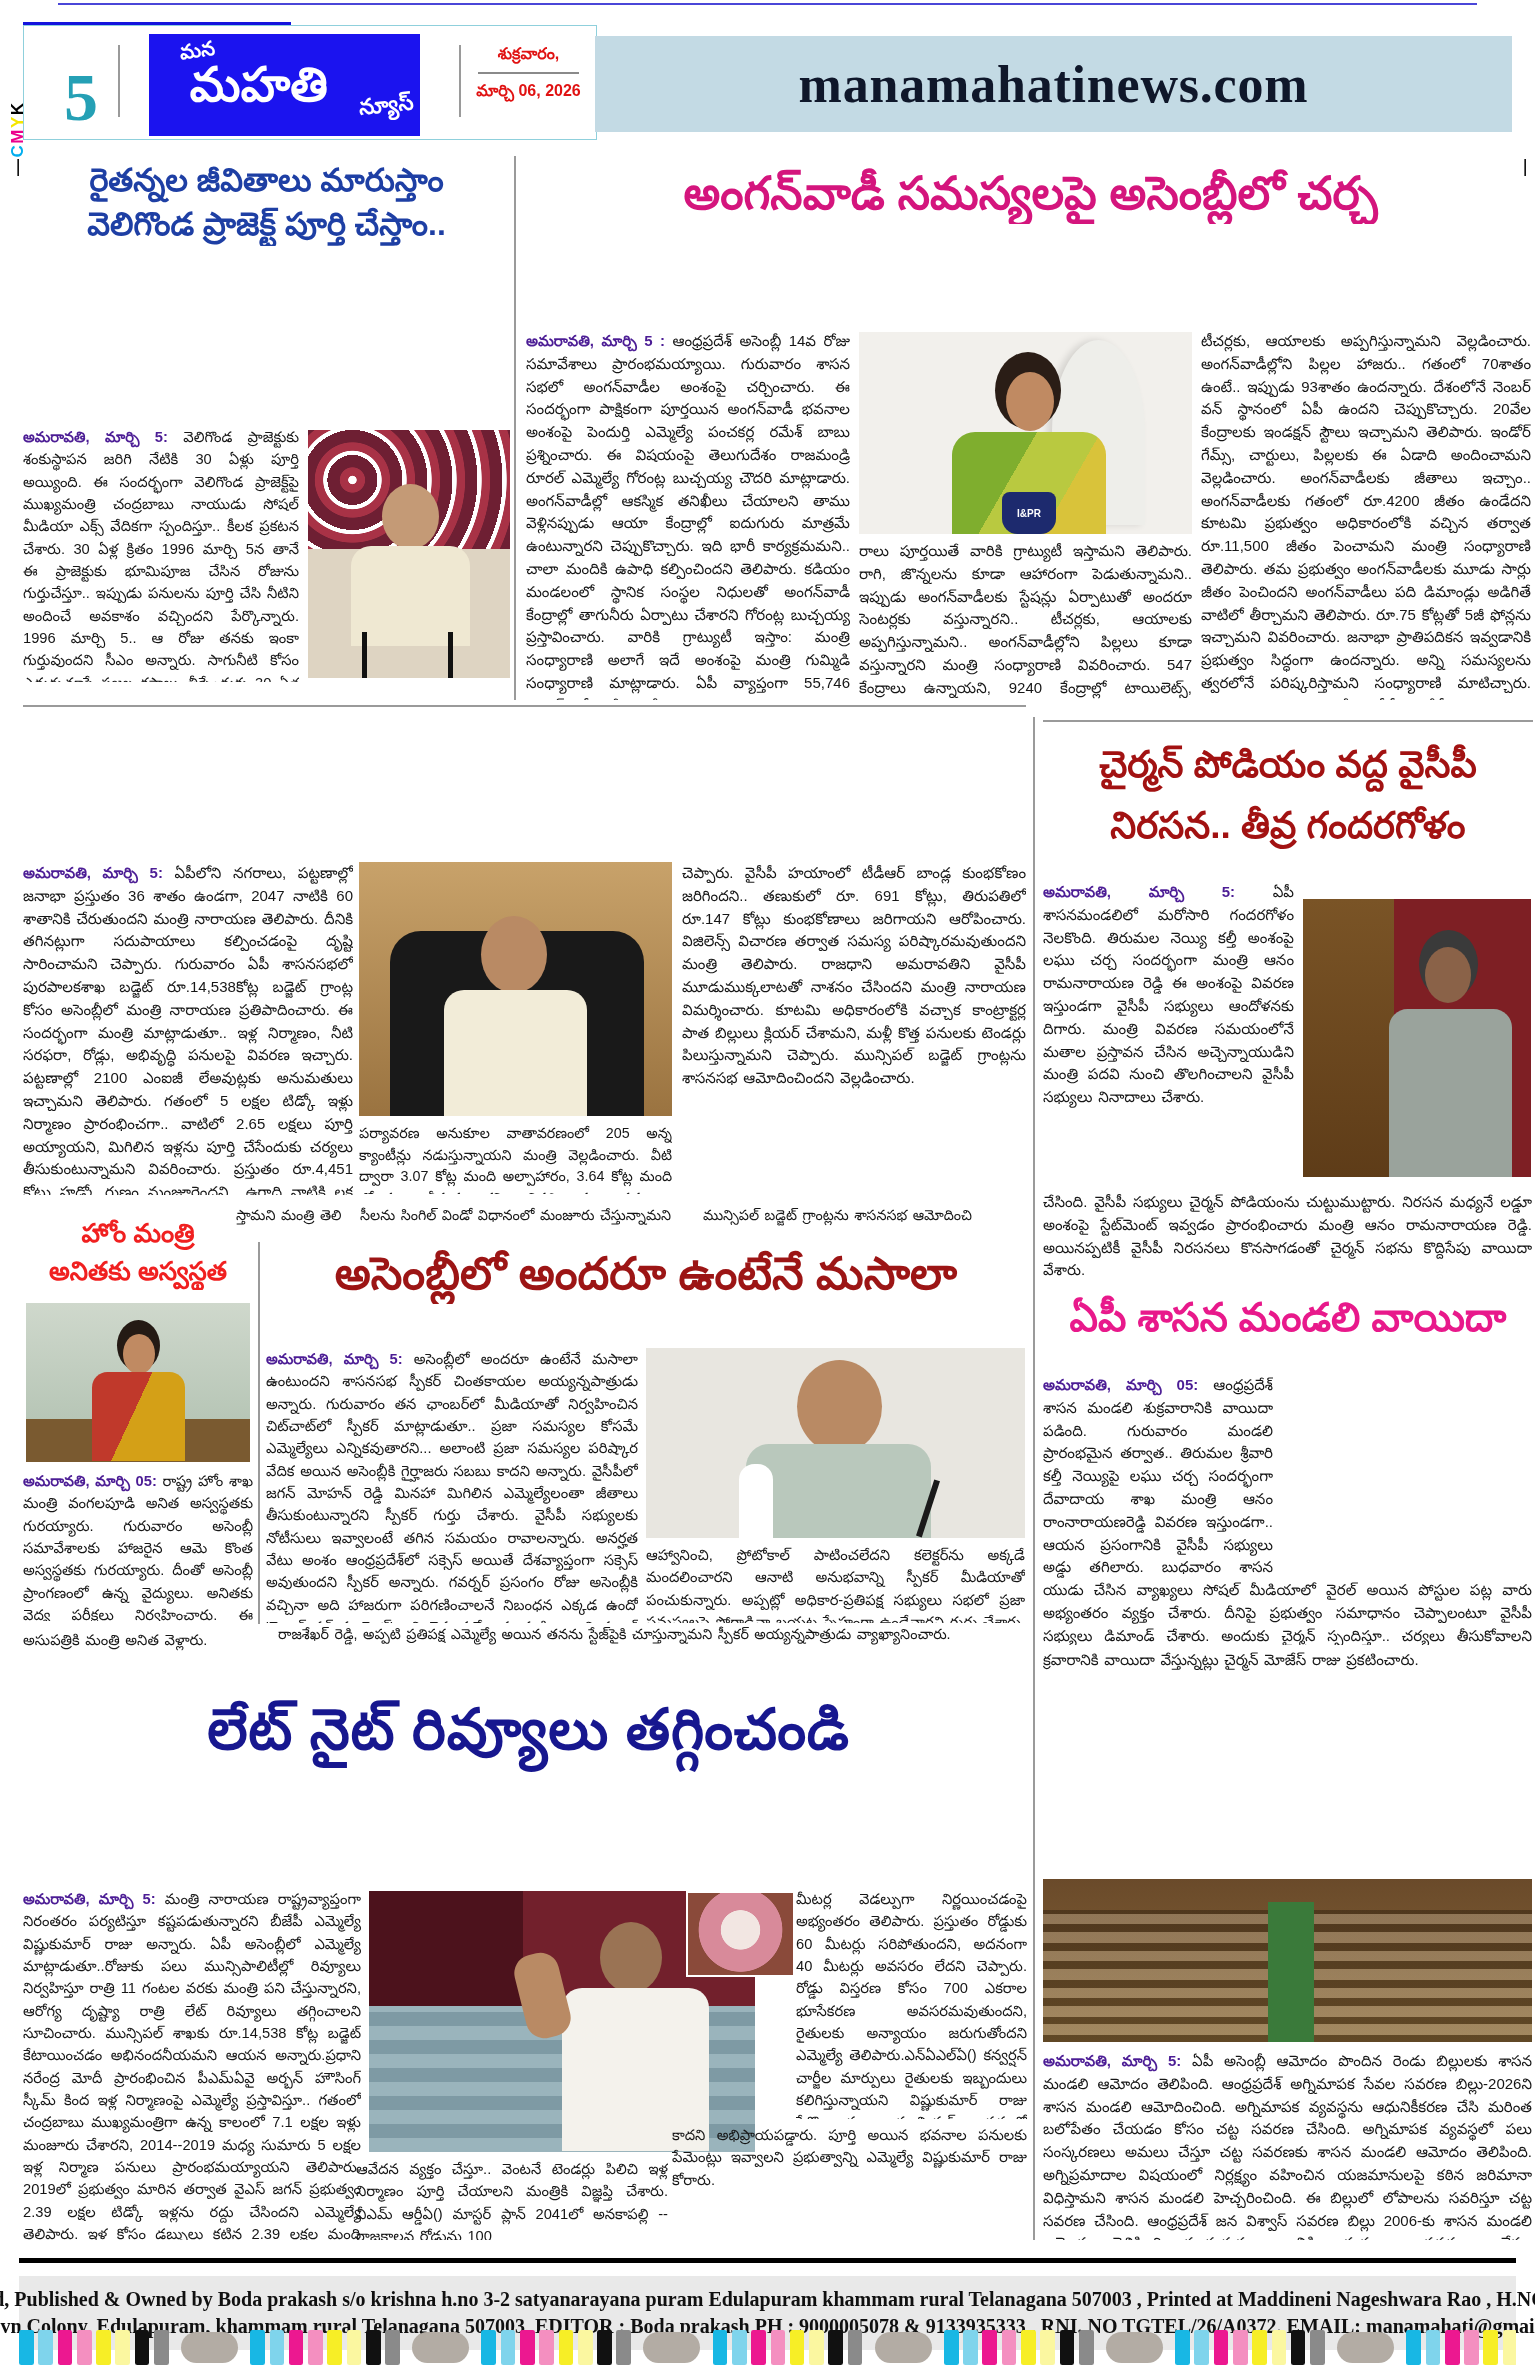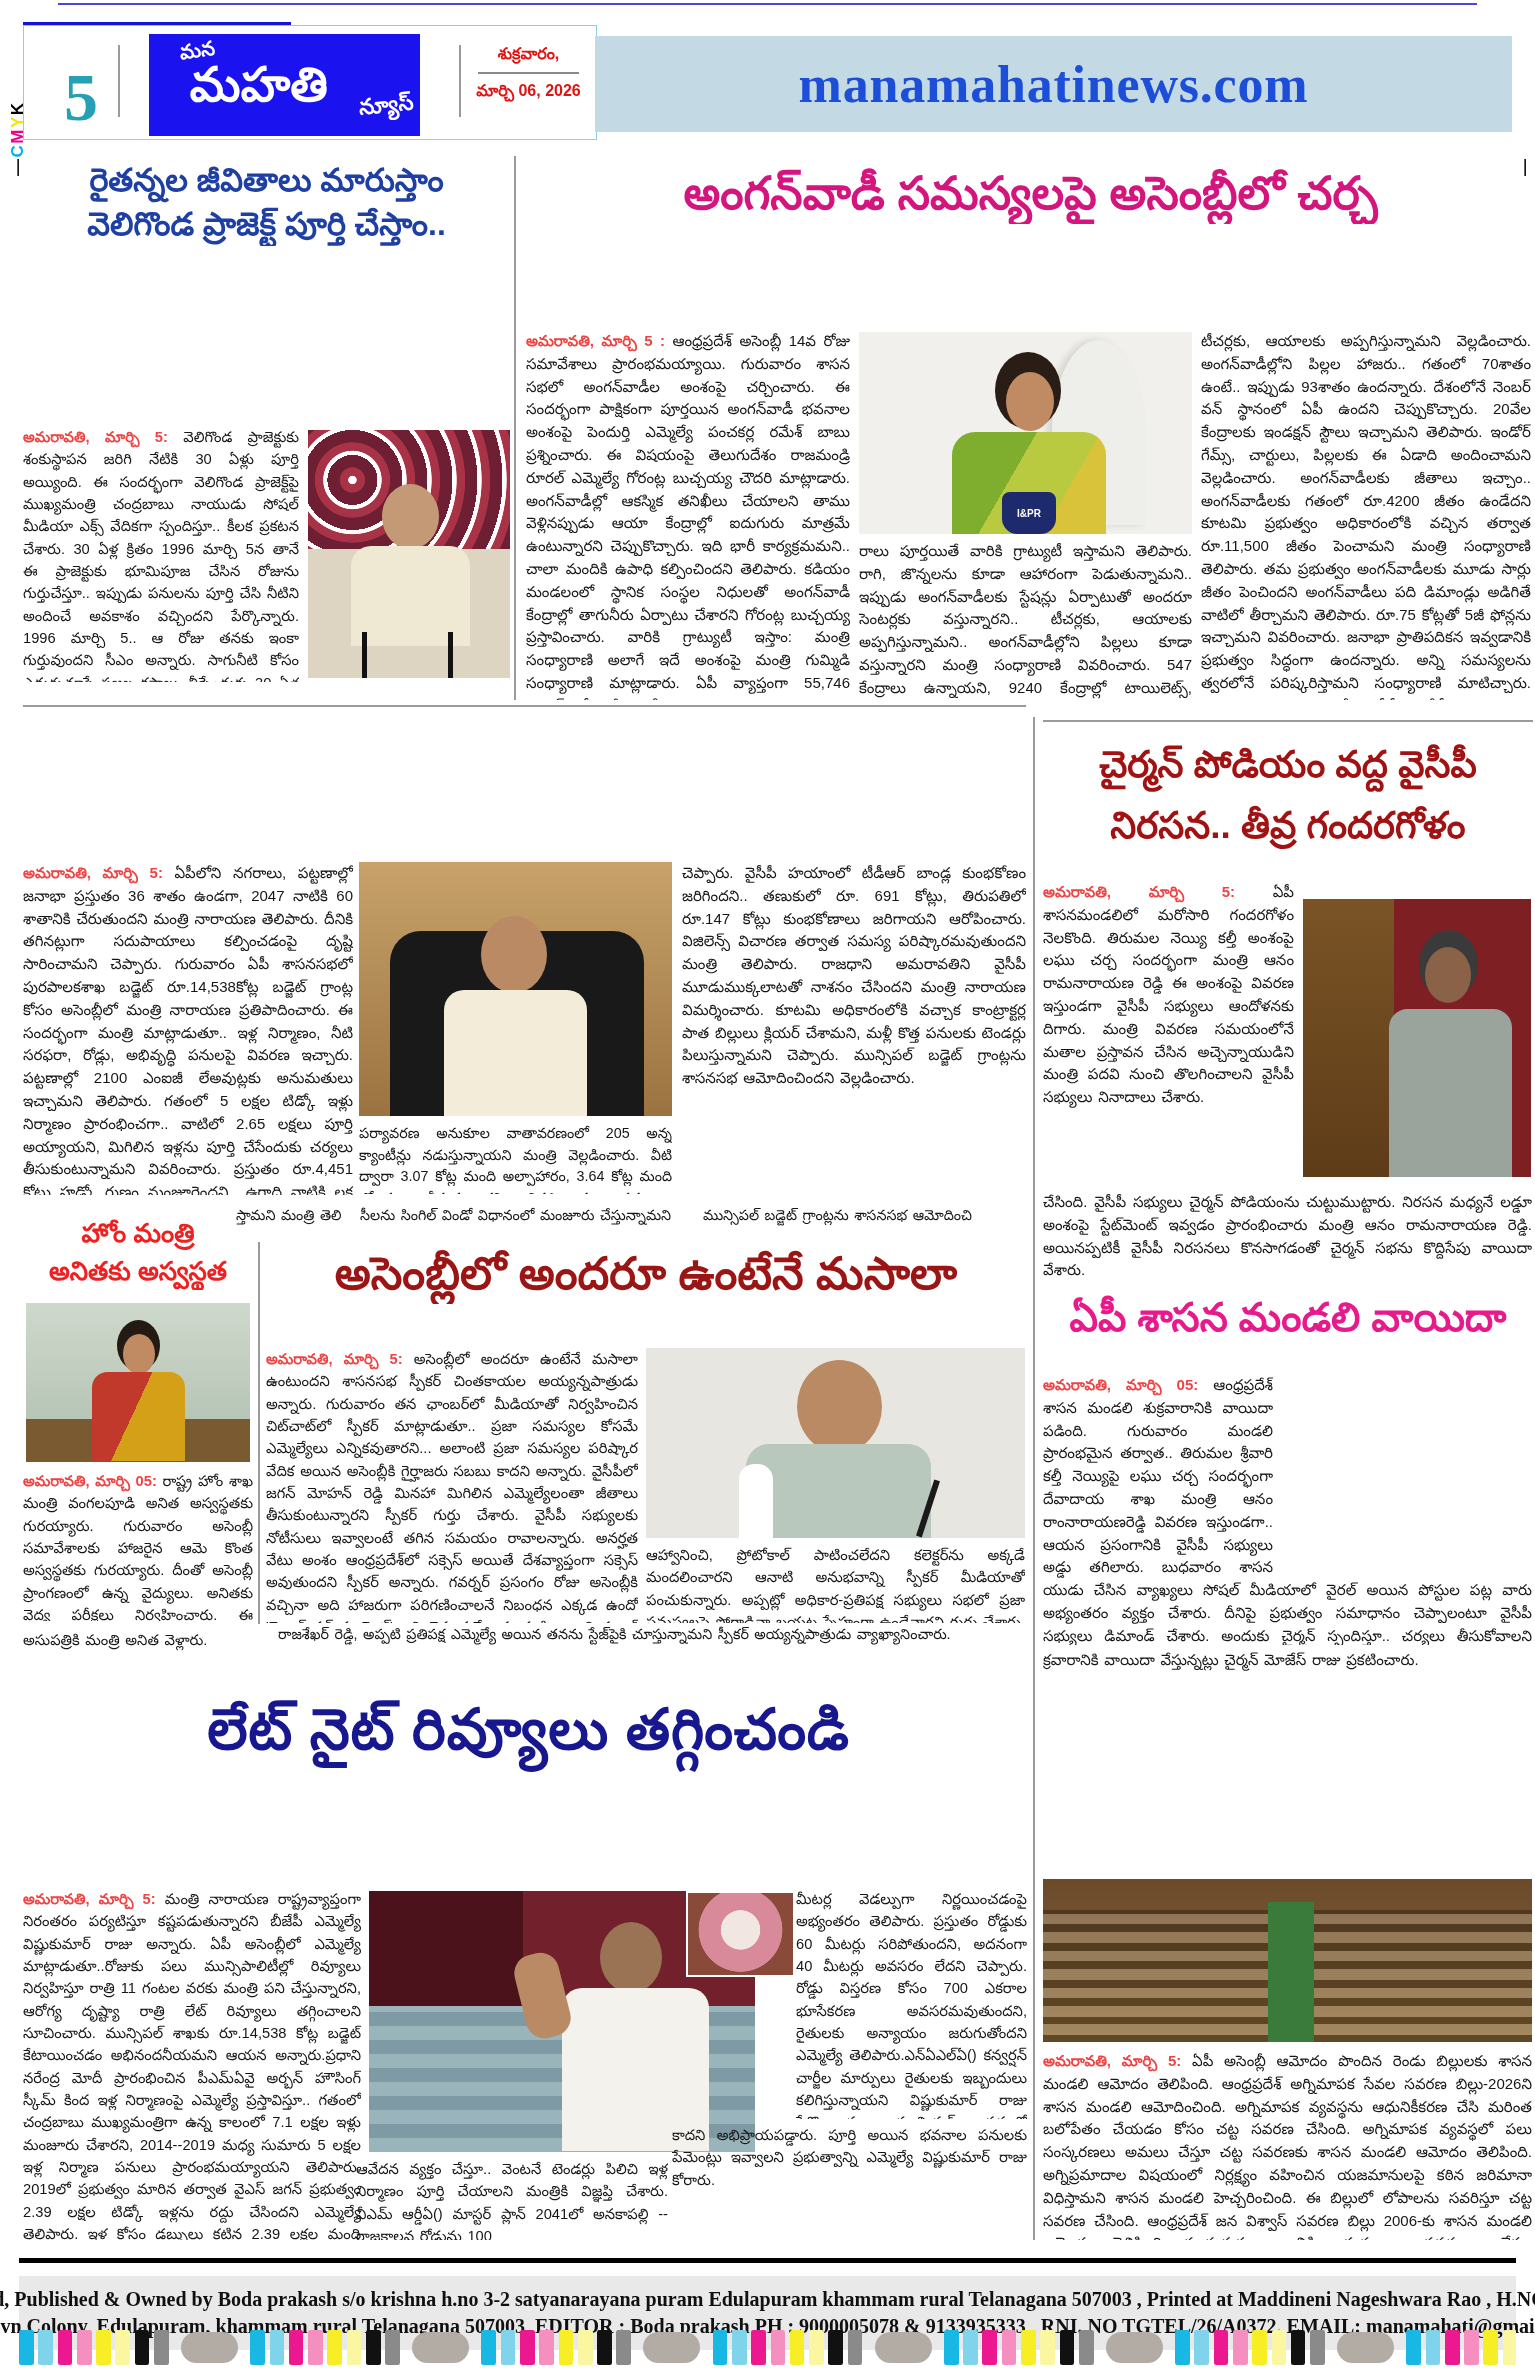--- a/index.html
+++ b/index.html
@@ -1,38 +1,38 @@
 <!DOCTYPE html>
 <html style="font-size:12.3px"><head>
 <meta charset="utf-8">
 <style>
   html,body{margin:0;padding:0;background:#d8d8d8;}
   #page{position:relative;width:1535px;height:2377px;background:#ffffff;overflow:hidden;
         font-family:"Liberation Sans", sans-serif;color:#141414;}
   .abs{position:absolute;}
   .tx{position:absolute;text-align:justify;overflow:hidden;color:#161616;
       font-size:15px;line-height:1.52;word-spacing:1.5px;}
-  .tx .dl{color:#ef4444;font-weight:bold;}
+  .tx .dl{color:#4c1d95;font-weight:bold;}
   .hd{position:absolute;text-align:center;font-weight:800;overflow:hidden;}
   .hd span{display:block;}
   .vrule{position:absolute;width:1.5px;background:#9a9a9a;}
   .hrule{position:absolute;height:1.5px;background:#9a9a9a;}
   
   #hdr-box{left:23px;top:25.4px;width:572px;height:113px;border:1.5px solid #8fd0dc;background:#fff;}
   #hdr-bluebar{left:23px;top:21.6px;width:268px;height:7.7px;background:#1414dd;}
   #topline{left:58px;top:3.1px;width:1419px;height:2.3px;background:#4a46d8;}
   #pagenum{left:40px;top:32px;font-family:"Liberation Serif",serif;font-size:68px;color:#25a0b5;font-weight:bold;}
   #masthead{left:148px;top:35px;width:271px;height:102px;background:#1b13ef;color:#fff;}
   #mh-top{position:absolute;left:31px;top:4.6px;font-size:20px;font-weight:bold;transform:rotate(-8deg);}
   #mh-main{position:absolute;left:9.3px;top:23px;width:201px;text-align:center;font-size:48px;font-weight:900;}
   #mh-sub{position:absolute;right:6.2px;bottom:14px;font-size:21.6px;font-weight:bold;transform:rotate(-6deg);}
   #dateblk{left:469px;top:43px;width:117px;text-align:center;color:#e01212;font-weight:bold;font-size:16px;line-height:1.4;}
   #dateblk .drule{height:2.3px;background:#8a8a8a;margin:6.2px 7.7px;}
   #banner{left:595px;top:36px;width:917px;height:96px;background:#c3dae4;display:flex;align-items:center;justify-content:center;}
-  #banner div{font-family:"Liberation Serif",serif;font-weight:bold;font-size:52px;color:#1d4ed8;letter-spacing:0.8px;}
+  #banner div{font-family:"Liberation Serif",serif;font-weight:bold;font-size:52px;color:#0f172a;letter-spacing:0.8px;}
   .regmark{position:absolute;font-size:17px;font-weight:bold;transform-origin:top left;transform:rotate(-90deg);letter-spacing:1.5px;}
   .regmark .rc{color:#00aeef}.regmark .rm{color:#ec008c}.regmark .ry{color:#f5e600}.regmark .rk{color:#000}
   
   .photo{position:absolute;overflow:hidden;background:#ddd;}
   .ph-kid{position:absolute;}
   
   #blackrule{left:19px;top:2258px;width:1497px;height:5.4px;background:#000;}
   #footstrip{left:19px;top:2276px;width:1497px;height:74px;background:#e9e9e9;display:flex;flex-direction:column;
              align-items:center;justify-content:center;gap:4.6px;}
   #footstrip div{font-family:"Liberation Serif",serif;font-weight:bold;font-size:20px;color:#101010;white-space:nowrap;}

